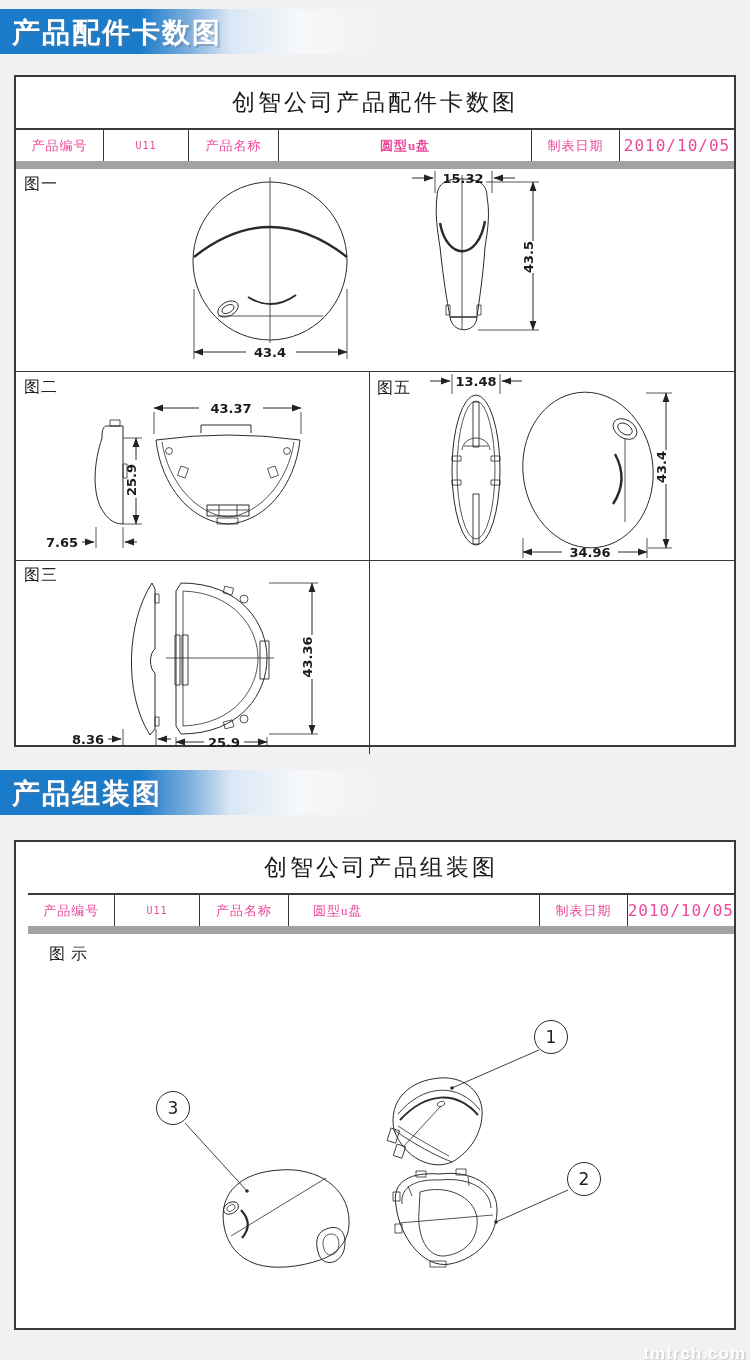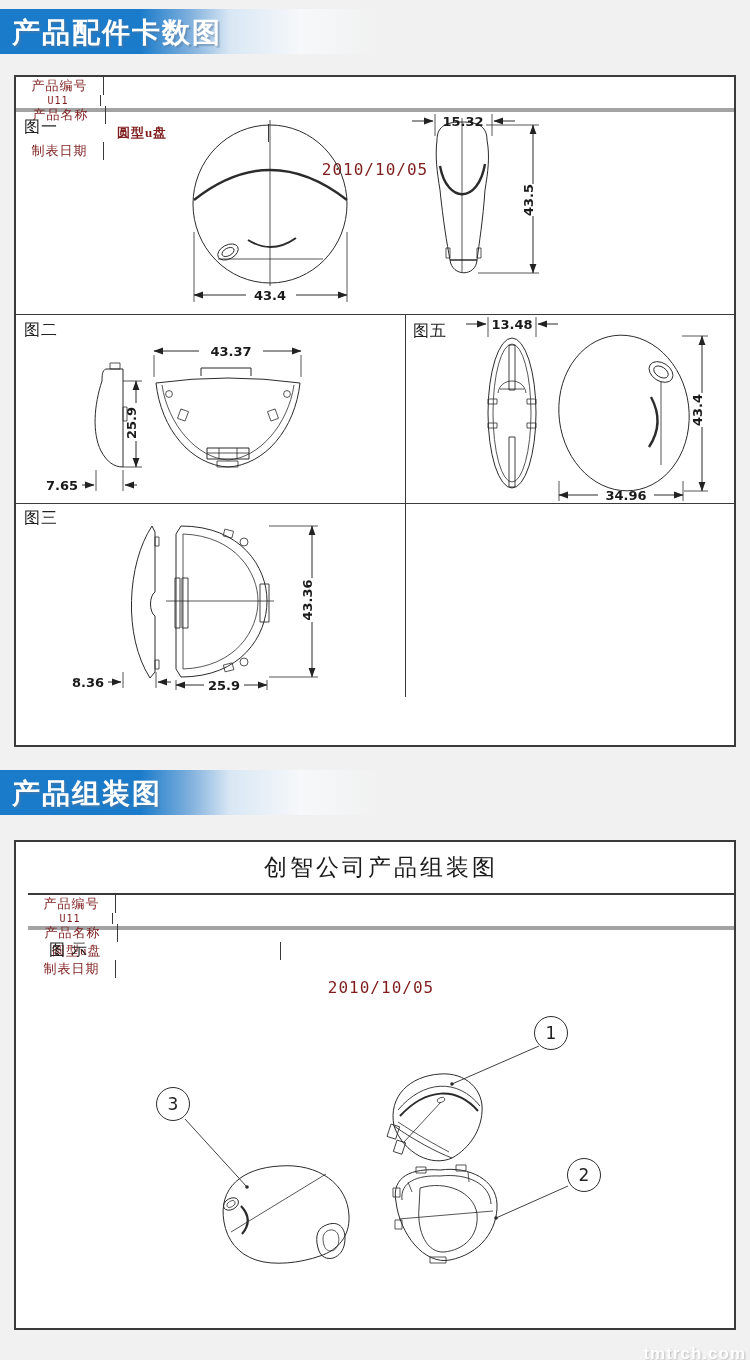--- a/index.html
+++ b/index.html
@@ -30,42 +30,42 @@
   }
   #sheet-parts{top:75px;height:672px;}
   #sheet-assembly{top:840px;height:490px;padding-left:12px;}
   .sheet-title{
     height:51px;line-height:51px;text-align:center;
     font-family:"Liberation Serif","DejaVu Serif",serif;
     font-size:23px;color:#1a1a1a;letter-spacing:3px;
     border-bottom:2px solid #3a3a3a;
   }
   .info-row{
-    display:flex;height:31px;border-bottom:4px solid #a3a3a3;
+    display:flex;height:31px;border-bottom:8px solid #a3a3a3;
     font-family:"Liberation Serif","DejaVu Serif",serif;
-    font-size:13px;color:#7f1d1d;flex-direction:column;
+    font-size:13px;color:#ec4899;
   }
   .info-cell{
     border-right:1px solid #3a3a3a;
     display:flex;align-items:center;justify-content:center;
     box-sizing:border-box;letter-spacing:1px;
   }
   .info-cell:last-child{border-right:none;}
   .c-no-label{width:88px;}
   .c-no{width:85px;font-family:"DejaVu Sans Mono","Liberation Mono",monospace;font-size:10px;}
   .c-name-label{width:90px;}
   .c-name{width:253px;}
   .c-name.bold{font-weight:bold;}
   .c-name.leftalign{justify-content:flex-start;padding-left:24px;}
   .c-date-label{width:88px;}
   .c-date{flex:1;font-family:"DejaVu Sans Mono","Liberation Mono",monospace;font-size:16px;}
   .fig-grid-rowA{position:relative;height:202px;border-bottom:1px solid #3a3a3a;}
   .fig-grid-rowB{position:relative;height:188px;border-bottom:1px solid #3a3a3a;display:flex;}
   .fig-grid-rowC{position:relative;height:193px;display:flex;}
-  .fig-cell-left{width:353px;border-right:1px solid #3a3a3a;position:relative;box-sizing:content-box;padding-left:36px;}
+  .fig-cell-left{width:353px;border-right:1px solid #3a3a3a;position:relative;box-sizing:content-box;}
   .fig-cell-right{flex:1;position:relative;}
   .fig-label{
     position:absolute;top:5px;left:8px;
     font-family:"Liberation Serif","DejaVu Serif",serif;
     font-size:16px;color:#222;letter-spacing:1px;z-index:2;
   }
   .draw-area{position:relative;height:404px;}
   svg.line-art{position:absolute;top:0;left:0;}
   svg.line-art *{vector-effect:non-scaling-stroke;}
   .dimtxt{
@@ -92,20 +92,21 @@
       <path d="M0,1.6 L9.6,5 L0,8.4 Z" fill="#222"></path>
     </marker>
   </defs>
 </svg>
 
 <div class="banner" id="banner-parts">
   <span class="banner-text">产品配件卡数图</span>
 </div>
 
 <div class="sheet" id="sheet-parts">
+  <div class="sheet-title">创智公司产品配件卡数图</div>
 
   <div class="info-row">
     <div class="info-cell c-no-label">产品编号</div>
     <div class="info-cell c-no">U11</div>
     <div class="info-cell c-name-label">产品名称</div>
     <div class="info-cell c-name bold">圆型u盘</div>
     <div class="info-cell c-date-label">制表日期</div>
     <div class="info-cell c-date">2010/10/05</div>
   </div>
 

